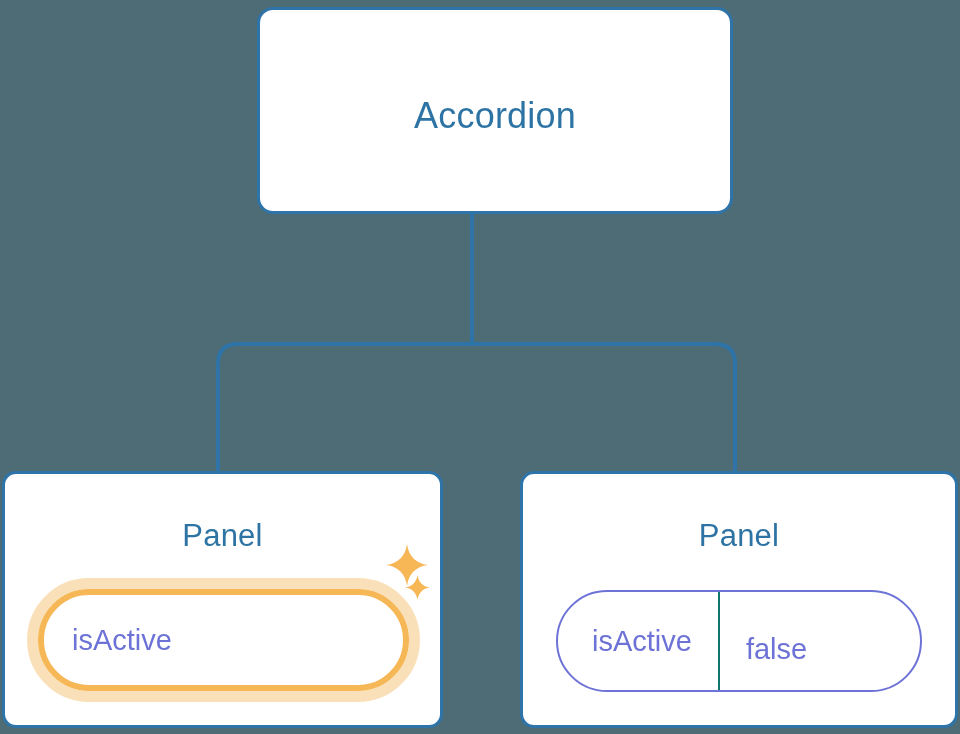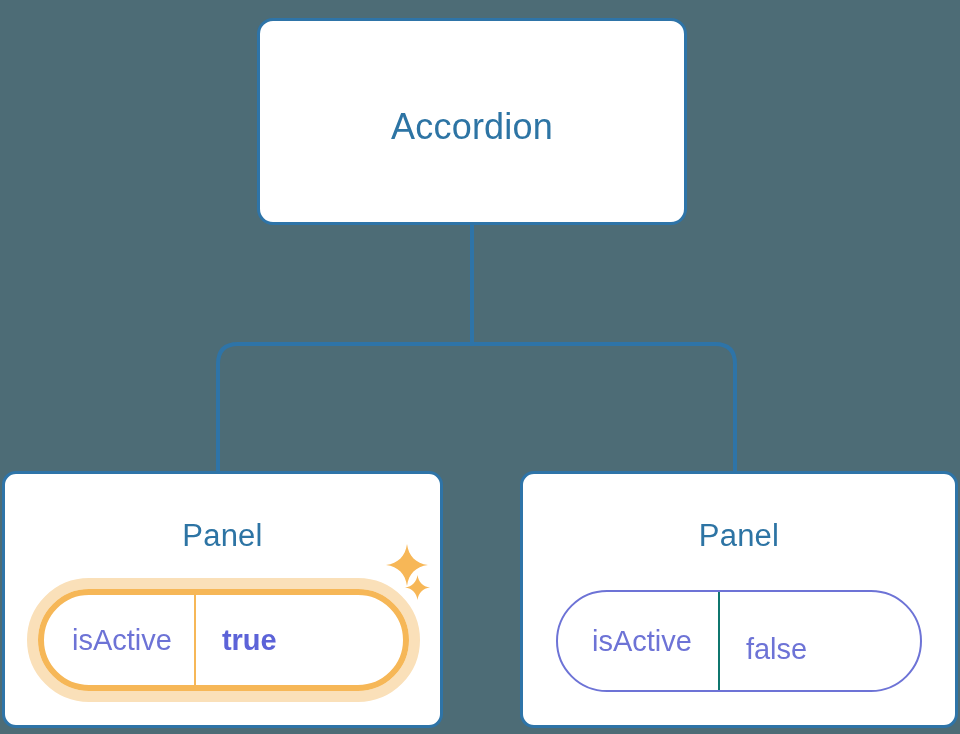--- a/index.html
+++ b/index.html
@@ -44,22 +44,22 @@
     color: #2d74a4;
     font-size: 34px;
     font-weight: 400;
     letter-spacing: 0.2px;
     line-height: 1;
   }
 
   
   #node-root {
     left: 257px;
-    top: 18px;
-    width: 430px;
+    top: 7px;
+    width: 476px;
     height: 207px;
     border-radius: 16px;
   }
   #node-root .node-title {
     position: absolute;
     left: 0;
     right: 0;
     top: 88px;
     font-size: 36px;
   }
@@ -188,21 +188,20 @@
   </div>
 
   <div id="node-panel-left" class="node panel">
     <div class="node-title">Panel</div>
   </div>
 
   <div id="pill-left-wrap" class="pill-wrap">
     <div class="glow"></div>
     <div class="pill highlight">
       <div class="pill-key">isActive</div>
-      <div class="pill-val">true</div>
     </div>
   </div>
 
   <svg id="sparkle-big" class="sparkle" width="44" height="44" viewBox="0 0 44 44">
     <path d="M22 1 C23.6 13.2 30.8 20.4 43 22 C30.8 23.6 23.6 30.8 22 43 C20.4 30.8 13.2 23.6 1 22 C13.2 20.4 20.4 13.2 22 1 Z" fill="#f7b757"></path>
   </svg>
   <svg id="sparkle-small" class="sparkle" width="27" height="27" viewBox="0 0 27 27">
     <path d="M13.5 1 C14.5 8.2 18.8 12.5 26 13.5 C18.8 14.5 14.5 18.8 13.5 26 C12.5 18.8 8.2 14.5 1 13.5 C8.2 12.5 12.5 8.2 13.5 1 Z" fill="#f7b757"></path>
   </svg>
 

